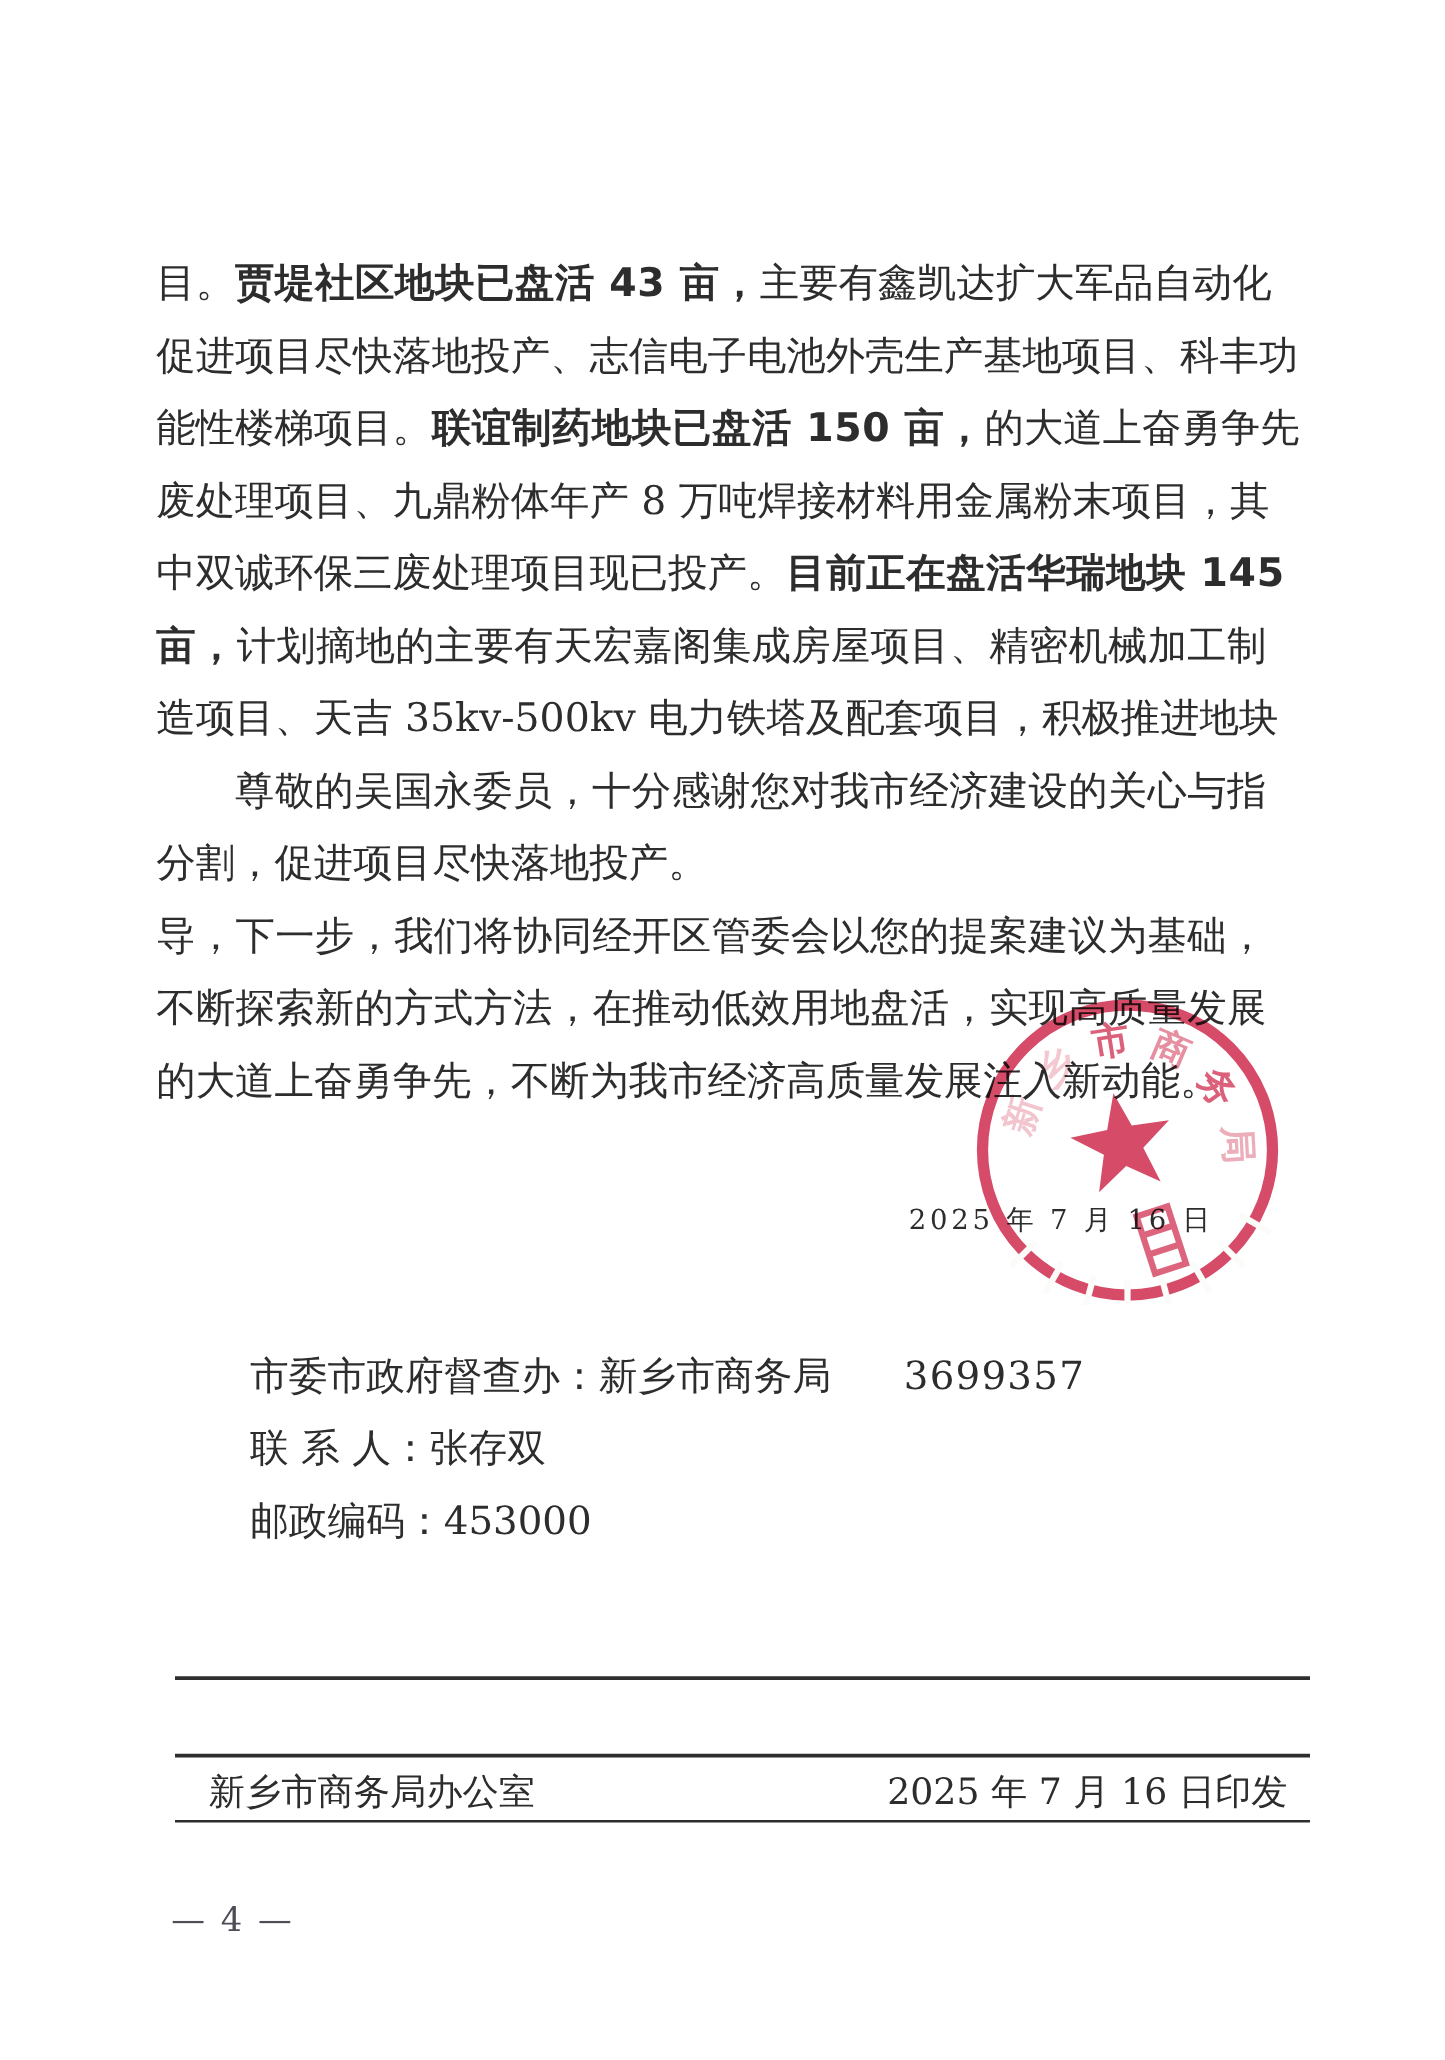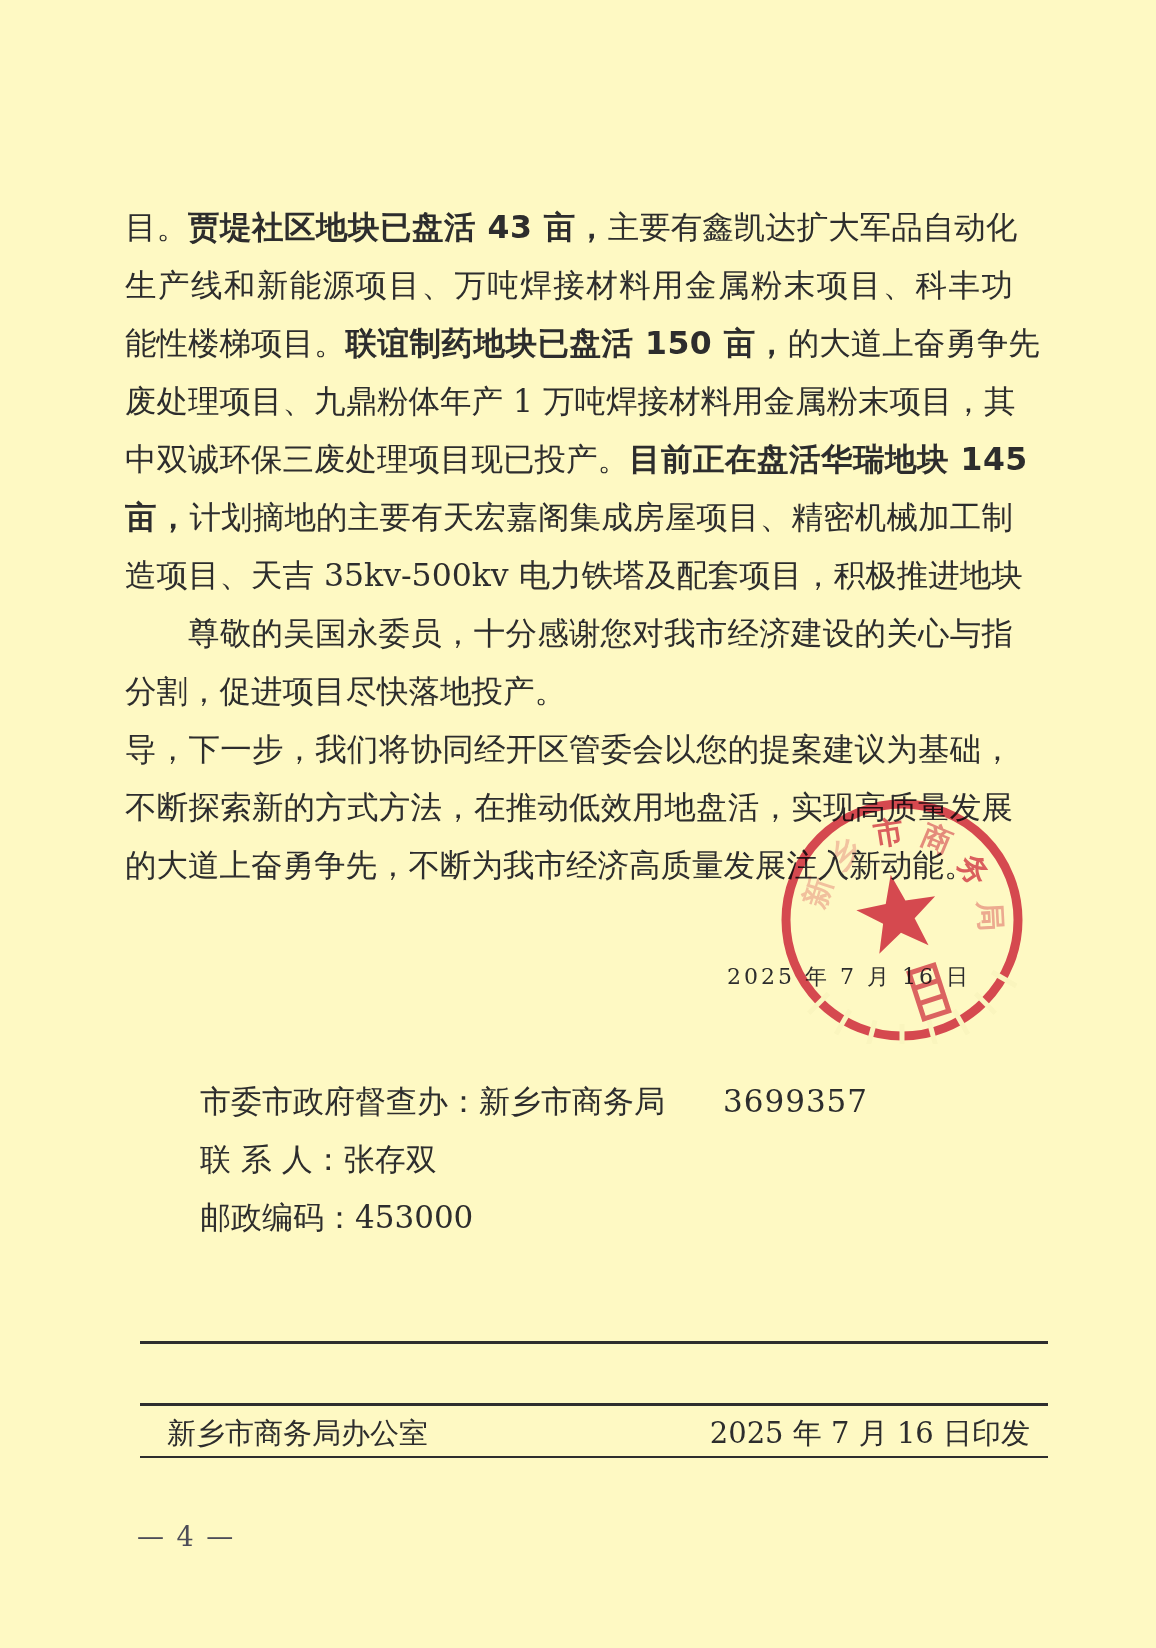--- a/index.html
+++ b/index.html
@@ -1,18 +1,18 @@
 <!DOCTYPE html>
 <html><head>
 <meta charset="utf-8">
 <style>
   html,body { margin:0; padding:0; background:#e8e8e6; }
   .page {
     position:relative; width:1156px; height:1648px;
-    background:#fef9c3; overflow:hidden;
+    background:#ffffff; overflow:hidden;
     font-family:"DejaVu Serif","Liberation Serif",serif;
     color:#2d2d2d; margin:0 auto;
   }
   
   .body-text { position:absolute; left:125px; top:198px; width:888px; }
   .line { height:58px; line-height:58px; font-size:31.5px;
           text-align:justify; text-align-last:justify; white-space:nowrap;
           text-align-last:justify; }
   .line.end { text-align-last:left; }
   .line.indent { text-indent:63px; }
@@ -40,23 +40,23 @@
           mix-blend-mode:multiply; opacity:0.95; }
   .seal text { font-family:"DejaVu Serif","Liberation Serif",serif; font-weight:600; }
 </style>
 </head>
 <body>
 
 <div class="page">
 
   <div class="body-text">
     <div class="line"><span class="r">目。</span><span class="r b">贾堤社区地块已盘活 43 亩，</span><span class="r">主要有鑫凯达扩大军品自动化</span></div>
-    <div class="line"><span class="r">生产线和新能源项目、万吨焊接材料用金属粉末项目、科丰功</span></div>
+    <div class="line"><span class="r">促进项目尽快落地投产、志信电子电池外壳生产基地项目、科丰功</span></div>
     <div class="line"><span class="r">能性楼梯项目。</span><span class="r b">联谊制药地块已盘活 150 亩，</span><span class="r">的大道上奋勇争先</span></div>
-    <div class="line"><span class="r">废处理项目、九鼎粉体年产 1 万吨焊接材料用金属粉末项目，其</span></div>
+    <div class="line"><span class="r">废处理项目、九鼎粉体年产 8 万吨焊接材料用金属粉末项目，其</span></div>
     <div class="line"><span class="r">中双诚环保三废处理项目现已投产。</span><span class="r b">目前正在盘活华瑞地块 145</span></div>
     <div class="line"><span class="r b">亩，</span><span class="r">计划摘地的主要有天宏嘉阁集成房屋项目、精密机械加工制</span></div>
     <div class="line"><span class="r">造项目、天吉 35kv-500kv 电力铁塔及配套项目，积极推进地块</span></div>
     <div class="line indent"><span class="r">尊敬的吴国永委员，十分感谢您对我市经济建设的关心与指</span></div>
     <div class="line end"><span class="r">分割，促进项目尽快落地投产。</span></div>
     <div class="line"><span class="r">导，下一步，我们将协同经开区管委会以您的提案建议为基础，</span></div>
     <div class="line"><span class="r">不断探索新的方式方法，在推动低效用地盘活，实现高质量发展</span></div>
     <div class="line end"><span class="r">的大道上奋勇争先，不断为我市经济高质量发展注入新动能。</span></div>
   </div>
 

